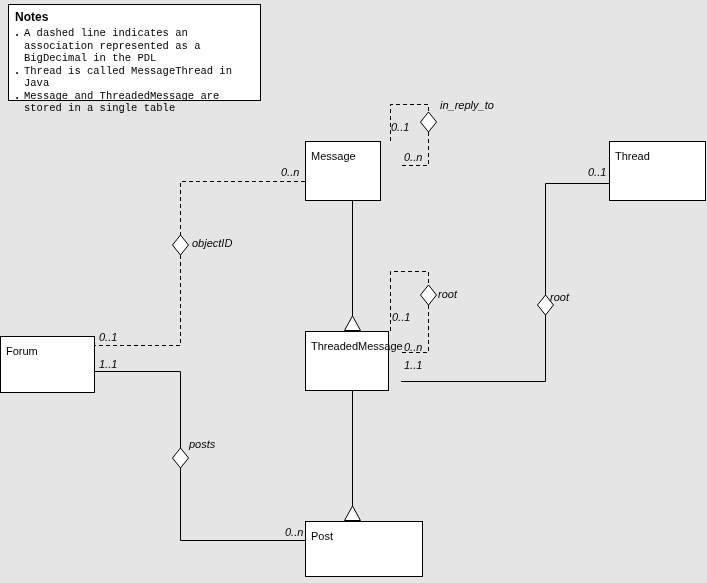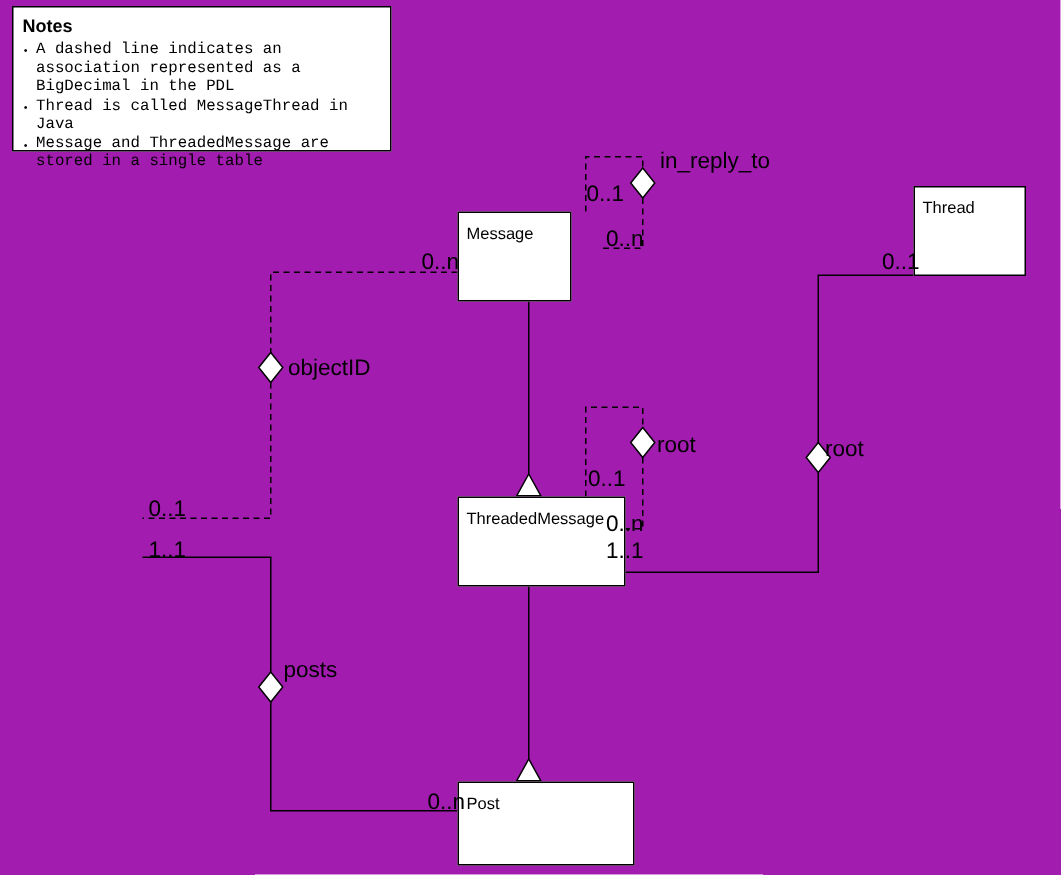--- a/index.html
+++ b/index.html
@@ -1,24 +1,24 @@
 <!DOCTYPE html>
 <html><head>
 <meta charset="utf-8">
 <style>
   * { margin:0; padding:0; box-sizing:border-box; }
   html,body { background:#ffffff; }
   body { font-family:"Liberation Sans", sans-serif; color:#000; }
-  #canvas { position:relative; width:707px; height:583px; background:#a21caf; overflow:hidden; }
+  #canvas { position:relative; width:707px; height:583px; background:#e5e5e5; overflow:hidden; }
   #diagram-svg { position:absolute; left:0; top:0; }
   .entity {
     position:absolute; border:1px solid #000; background:#fff;
     font-size:11px; padding:8px 0 0 5px; white-space:nowrap;
   }
-  .lbl { position:absolute; font-size:15px; white-space:nowrap; }
+  .lbl { position:absolute; font-size:11px; white-space:nowrap;font-style:italic; }
   .notes {
     position:absolute; left:8px; top:4px; width:253px; height:97px;
     border:1px solid #000; background:#fff; padding:5px 6px 0 6px;
   }
   .notes-title { font-size:12px; font-weight:bold; margin-bottom:3px; }
   .note-item { display:flex; font-size:10.5px; line-height:12.5px;font-family:Liberation Mono, monospace; }
   .note-bullet { width:9px; font-size:7px; padding-top:2px; }
   .note-text { flex:1; }
 </style>
 </head>
@@ -67,22 +67,23 @@
       <span class="note-bullet">•</span>
       <span class="note-text">Thread is called MessageThread in Java</span>
     </div>
     <div class="note-item">
       <span class="note-bullet">•</span>
       <span class="note-text">Message and ThreadedMessage are stored in a single table</span>
     </div>
   </div>
 
   <div class="entity" style="left:305px;top:141px;width:76px;height:60px">Message</div>
-  <div class="entity" style="left:609px;top:124px;width:75px;height:60px">Thread</div>
-  <div class="entity" style="left:305px;top:331px;width:112px;height:60px">ThreadedMessage</div>
+  <div class="entity" style="left:609px;top:141px;width:97px;height:60px">Thread</div>
+  <div class="entity" style="left:305px;top:331px;width:84px;height:60px">ThreadedMessage</div>
+  <div class="entity" style="left:0px;top:336px;width:95px;height:57px">Forum</div>
   <div class="entity" style="left:305px;top:521px;width:118px;height:56px">Post</div>
 
   <div class="lbl" style="left:440px;top:99px">in_reply_to</div>
   <div class="lbl" style="left:192px;top:237px">objectID</div>
   <div class="lbl" style="left:189px;top:438px">posts</div>
   <div class="lbl" style="left:438px;top:288px">root</div>
   <div class="lbl" style="left:550px;top:291px">root</div>
 
   <div class="lbl" style="left:391px;top:121px">0..1</div>
   <div class="lbl" style="left:404px;top:151px">0..n</div>

